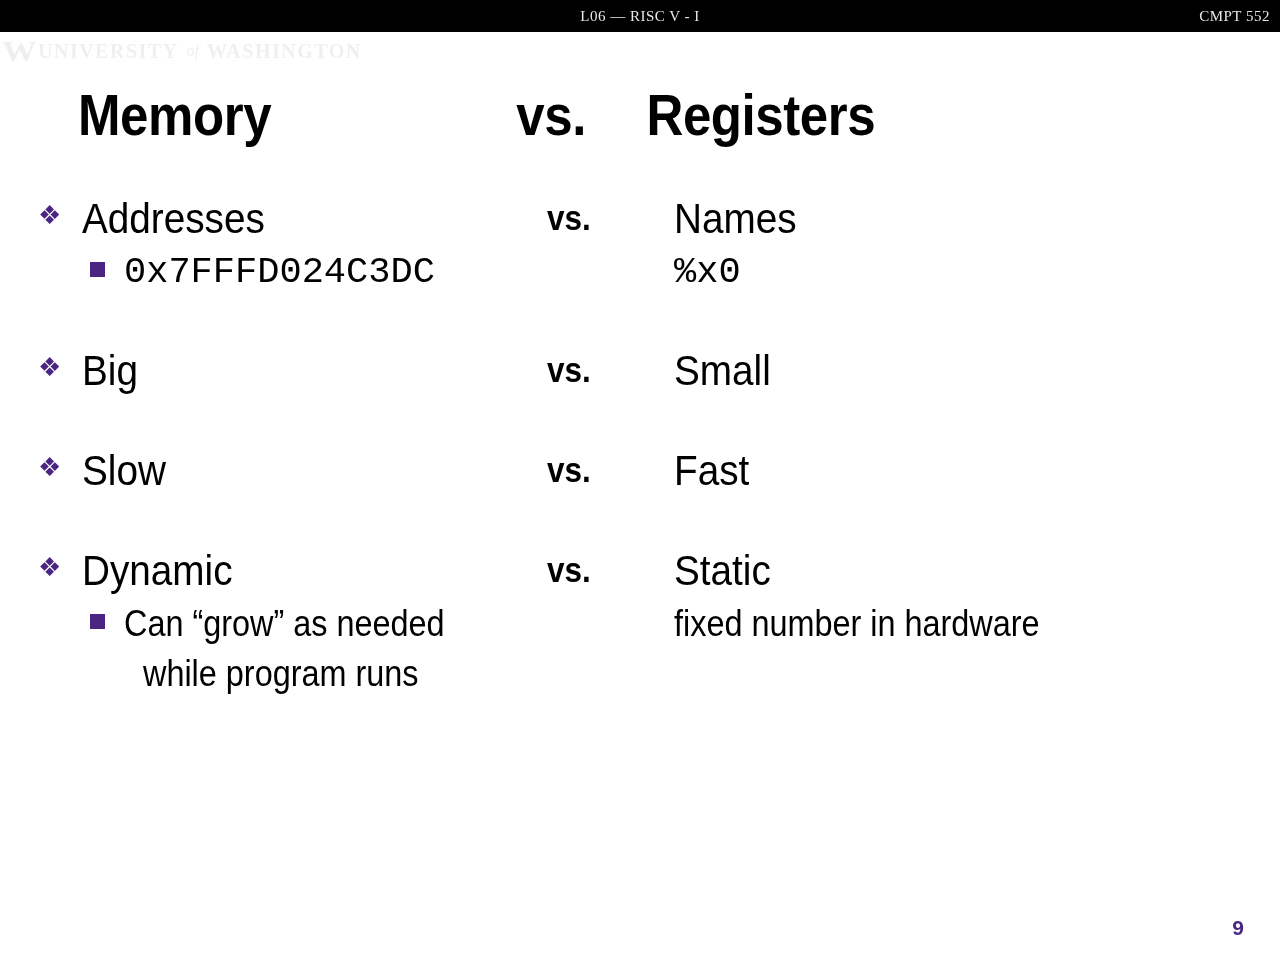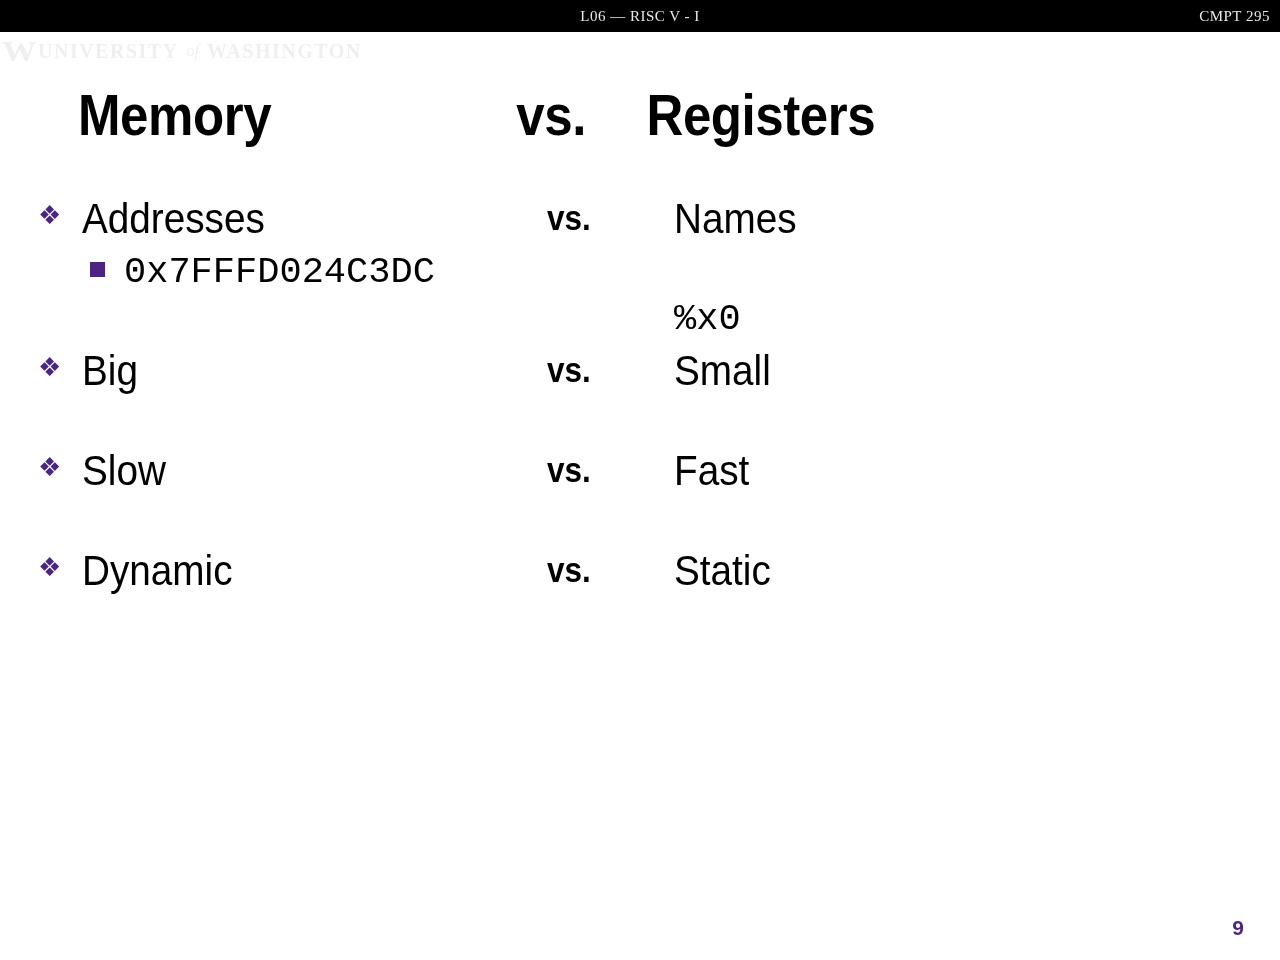--- a/index.html
+++ b/index.html
@@ -188,21 +188,20 @@
     top: 0;
     font-size: 36px;
     line-height: 52px;
     transform: scaleX(0.9);
     transform-origin: left center;
   }
   .lvl2 .l2-right.mono {
     font-family: "Liberation Mono", monospace;
     font-size: 37px;
     transform: scaleX(1);
-    margin-top: 47px;
   }
   .lvl2 .l2-left-wrap2 {
     position: absolute;
     left: 143px;
     top: 50px;
     font-size: 36px;
     line-height: 52px;
     transform: scaleX(0.9);
     transform-origin: left center;
   }
@@ -218,21 +217,21 @@
     color: #4A2682;
     font-size: 21px;
     font-weight: 700;
   }
 </style>
 </head>
 <body>
 
 <div id="topbar">
   <span class="tb-center">L06 — RISC V - I</span>
-  <span class="tb-right">CMPT 295</span>
+  <span class="tb-right">CMPT 552</span>
 </div>
 
 <div id="watermark">
   <span class="wm-w">W</span>
   <span class="wm-text">UNIVERSITY</span>
   <span class="wm-text wm-of">of</span>
   <span class="wm-text">WASHINGTON</span>
 </div>
 
 <div id="slide-title">
@@ -276,17 +275,23 @@
     <div class="row-gap-lg"></div>
   </div>
 
   <div class="row">
     <div class="lvl1">
       <span class="bullet-diamond" style="color: rgb(74, 38, 130);">❖</span>
       <span class="l1-left">Dynamic</span>
       <span class="l1-vs">vs.</span>
       <span class="l1-right">Static</span>
     </div>
+    <div class="lvl2">
+      <span class="bullet-square" style="background: rgb(74, 38, 130);"></span>
+      <span class="l2-left">Can “grow” as needed</span>
+      <span class="l2-right">fixed number in hardware</span>
+      <span class="l2-left-wrap2">while program runs</span>
+    </div>
   </div>
 
 </div>
 
 <div id="page-number" style="color: rgb(74, 38, 130);">9</div>
 
 </body></html>

